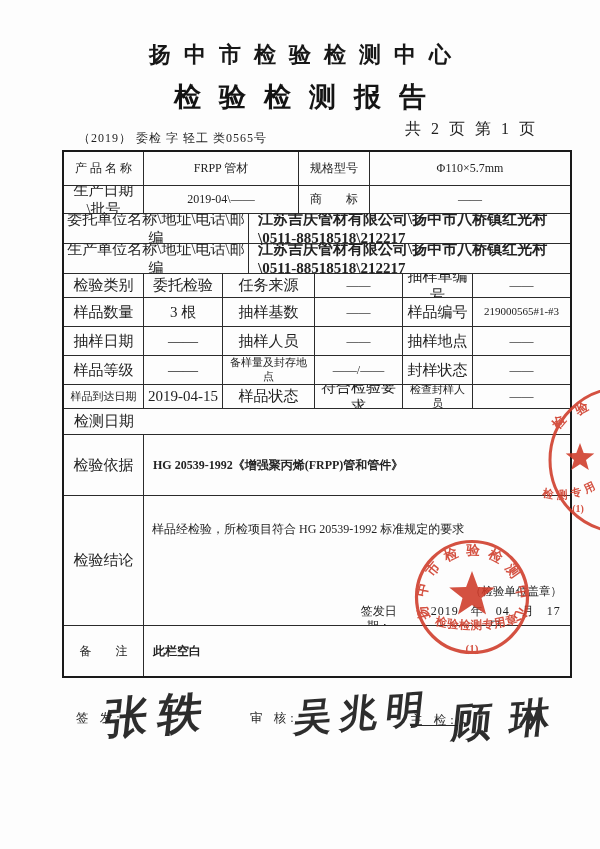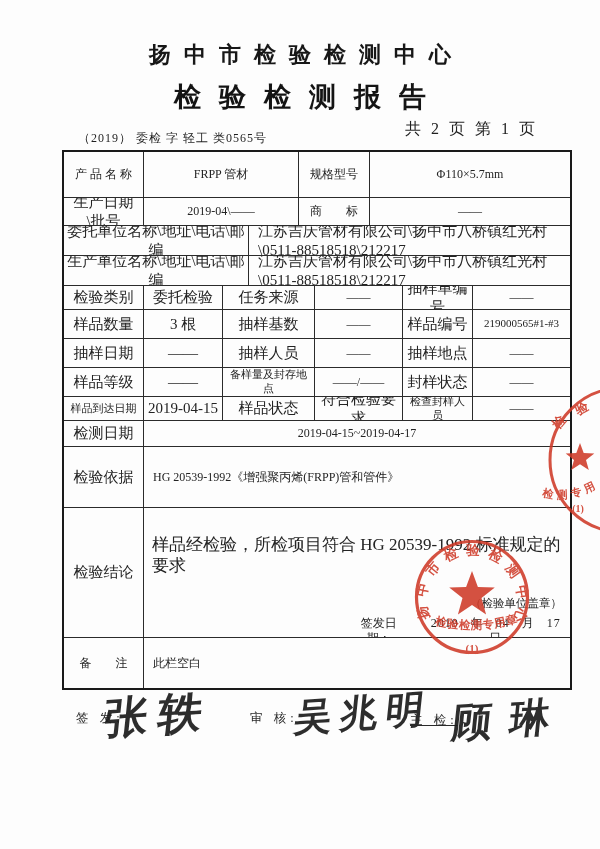--- a/index.html
+++ b/index.html
@@ -26,31 +26,31 @@
   .r { display: flex; border-bottom: 1px solid var(--line); }
   .r:last-child { border-bottom: 0; justify-content: space-between; }
   .c {
     border-right: 1px solid var(--line);
     display: flex; align-items: center; justify-content: center;
     text-align: center; font-size: 12px; color: #232323; padding: 1px 2px;
     line-height: 1.25; overflow: hidden;
   }
   .c:last-child { border-right: 0; }
   .fill { flex: 1; }
-  .left { justify-content: flex-start; text-align: left; padding-left: 9px; }
+  .left { justify-content: flex-start; text-align: left; padding-left: 9px; font-weight: bold; }
   .sm { font-size: 15px; }
   .xs { font-size: 11px; }
   .w80 { width: 80px; } .w155 { width: 155px; } .w71 { width: 71px; }
   .w171 { width: 185px; } .w79 { width: 79px; } .w92 { width: 92px; }
   .w88 { width: 88px; } .w70 { width: 70px; }
-  .h34{height:46px}.h28{height:28px}.h30{height:30px}.h24{height:24px}
+  .h34{height:34px}.h28{height:28px}.h30{height:30px}.h24{height:24px}
   .h29{height:29px}.h26{height:26px}.h61{height:61px}.h130{height:130px}.h50{height:50px}
 
   .concl-cell { position: relative; }
-  .concl-text { position: absolute; left: 8px; top: 26px; font-size: 17px; text-align: left; }
+  .concl-text { position: absolute; left: 8px; top: 26px; font-size: 12px; text-align: left; }
   .seal-note  { position: absolute; left: 326px; top: 88px; font-size: 11.5px; }
   .date-line  { position: absolute; left: 206px; top: 108px; font-size: 12px; display: flex; }
   .date-line .dlabel { margin-right: 14px; }
   .date-line .dval { letter-spacing: 1px; word-spacing: 8px; }
 
   .stamp { position: absolute; color: var(--stamp-red); opacity: 0.88; }
   .stamp svg { display: block; }
   .stamp text { font-family: "Liberation Serif", "DejaVu Serif", serif; }
 
   .footer-label { position: absolute; font-size: 12.5px; letter-spacing: 4px; color: #2a2a2a; }
@@ -138,21 +138,20 @@
       <div class="c w80 xs">样品到达日期</div>
       <div class="c w79 sm">2019-04-15</div>
       <div class="c w92 sm">样品状态</div>
       <div class="c w88 sm">符合检验要求</div>
       <div class="c w70 xs">检查封样人员</div>
       <div class="c fill">——</div>
     </div>
 
     <div class="r h26">
       <div class="c w80 sm">检测日期</div>
-      <div class="c fill">2019-04-15~2019-04-17</div>
     </div>
 
     <div class="r h61">
       <div class="c w80 sm">检验依据</div>
       <div class="c fill left">HG 20539-1992《增强聚丙烯(FRPP)管和管件》</div>
     </div>
 
     <div class="r h130">
       <div class="c w80 sm">检验结论</div>
       <div class="c fill concl-cell">

